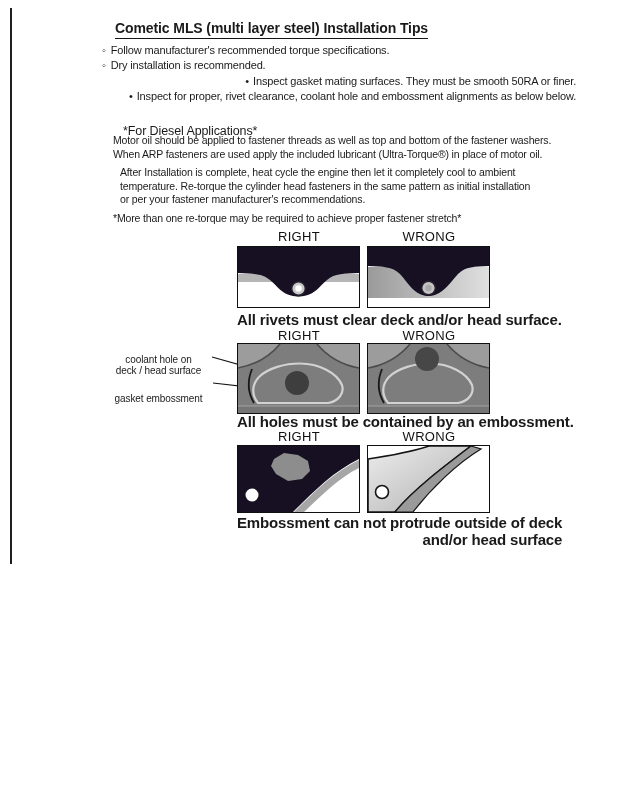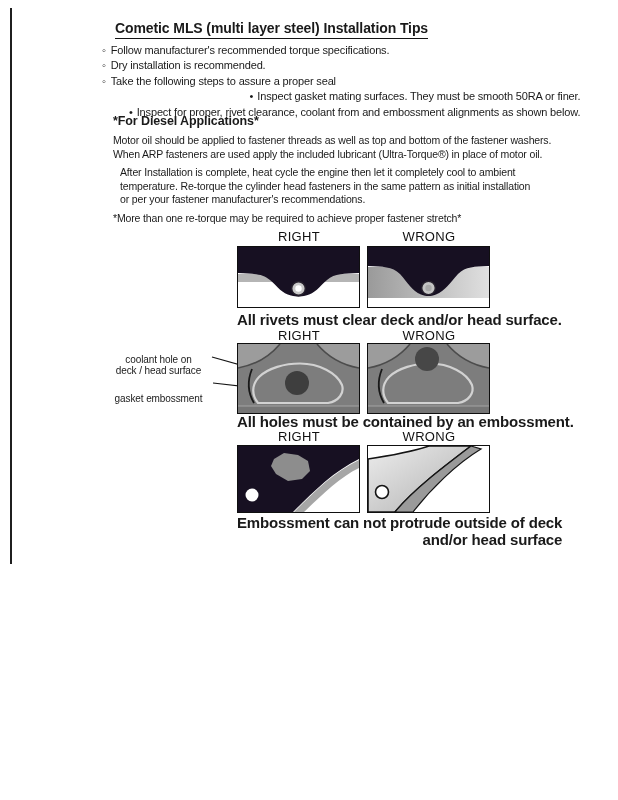--- a/index.html
+++ b/index.html
@@ -8,21 +8,21 @@
   .left-rule{position:absolute;left:10px;top:8px;width:2px;height:785px;background:#1f1f1f;}
 
   .title{position:absolute;left:115px;top:20px;margin:0;font-size:14px;font-weight:bold;
          letter-spacing:-0.1px;border-bottom:1.6px solid #131313;padding-bottom:2px;white-space:nowrap;}
 
   .tips{position:absolute;left:102px;top:43px;font-size:11px;line-height:15.4px;letter-spacing:-0.15px;white-space:nowrap;}
   .tip::before{content:"◦";margin-right:5px;}
   .sub{padding-left:27px;text-align:right;}
   .sub::before{content:"•";margin-right:4px;}
 
-  .h2{position:absolute;left:113px;top:114px;margin:0;font-size:12.5px;font-weight:bold;letter-spacing:-0.1px;}
+  .h2{position:absolute;left:113px;top:114px;margin:10px;font-size:12.5px;font-weight:normal;letter-spacing:-0.1px;}
   .para{position:absolute;font-size:10.5px;line-height:13.6px;letter-spacing:-0.15px;white-space:nowrap;}
   .para-1{left:113px;top:134px;} .para-2{left:120px;top:166px;} .para-3{left:113px;top:212px;}
 
   .dlabel{position:absolute;width:124px;text-align:center;font-size:13px;color:#111;letter-spacing:0.3px;}
   .figbox{position:absolute;border:1.7px solid #0f0f0f;line-height:0;background:#fff;}
   .caption{position:absolute;font-size:15px;font-weight:bold;letter-spacing:-0.15px;white-space:nowrap;text-align:right;}
 
   .ann{position:absolute;width:107px;text-align:center;font-size:10px;line-height:10.8px;letter-spacing:-0.1px;margin-top:16px;}
   .leaders{position:absolute;left:208px;top:350px;}
 
@@ -39,23 +39,22 @@
 <body>
 
 <div class="page">
   <div class="left-rule"></div>
 
   <h1 class="title">Cometic MLS (multi layer steel) Installation Tips</h1>
 
   <div class="tips">
     <div class="tip">Follow manufacturer's recommended torque specifications.</div>
     <div class="tip">Dry installation is recommended.</div>
-    <div class="tip">Take the following steps to assure a proper seal</div>
     <div class="sub">Inspect gasket mating surfaces.  They must be smooth 50RA or finer.</div>
-    <div class="sub">Inspect for proper, rivet clearance, coolant from and embossment alignments as shown below.</div>
+    <div class="sub">Inspect for proper, rivet clearance, coolant hole and embossment alignments as below below.</div>
   </div>
 
   <h2 class="h2">*For Diesel Applications*</h2>
 
   <div class="para para-1">
     <div>Motor oil should be applied to fastener threads as well as top and bottom of the fastener washers.</div>
     <div>When ARP fasteners are used apply the included lubricant (Ultra-Torque®) in place of motor oil.</div>
   </div>
   <div class="para para-2">
     <div>After Installation is complete, heat cycle the engine then let it completely cool to ambient</div>

